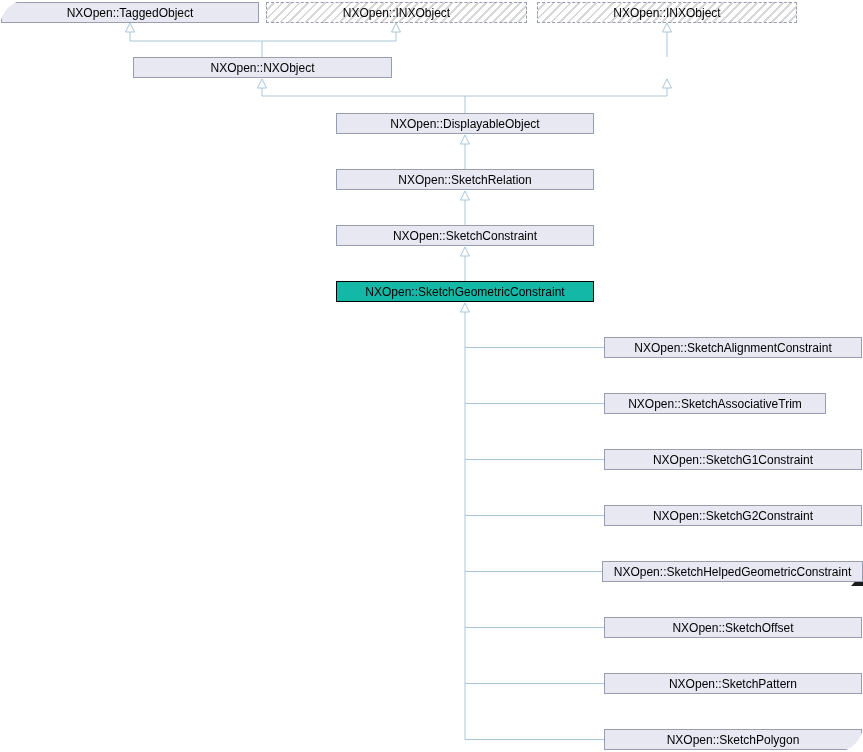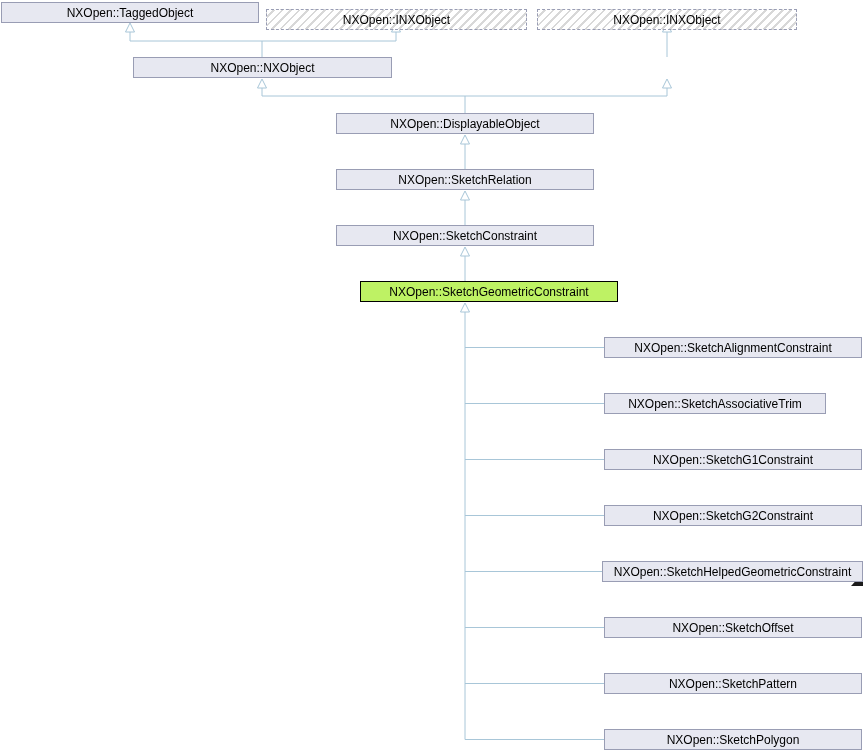--- a/index.html
+++ b/index.html
@@ -6,20 +6,21 @@
   body {
     background: var(--background, #ffffff);
     font-family: "Liberation Sans", sans-serif;
   }
   #canvas {
     position: relative;
     width: 863px;
     height: 752px;
     background: var(--background, #ffffff);
     overflow: hidden;
+    border-radius: 27px;
   }
   svg.edges {
     position: absolute;
     left: 0;
     top: 0;
   }
   .edge-line {
     fill: none;
     stroke: var(--edge, #a8c6d8);
     stroke-width: 1;
@@ -43,27 +44,25 @@
     white-space: nowrap;
     overflow: hidden;
     cursor: pointer;
   }
   .node.hatched {
     background: repeating-linear-gradient(135deg,
       #ffffff 0px, #ffffff 4px,
       var(--hatched-stripe, #d8d8d8) 4px, var(--hatched-stripe, #d8d8d8) 6px);
     border-style: dashed;
     cursor: default;
-    margin-top: 7px;
   }
   .node.main {
-    background: #bef264;
+    background: #14b8a6;
     border: 1px solid var(--main-node-border, #000000);
     cursor: default;
-    margin-left: 24px;
   }
 </style>
 </head>
 <body>
 
 <div id="canvas">
 
   <svg class="edges" width="863" height="752" viewBox="0 0 863 752">
     <g>
       <path class="edge-line" d="M130,32 V41 H396 V32"></path>

